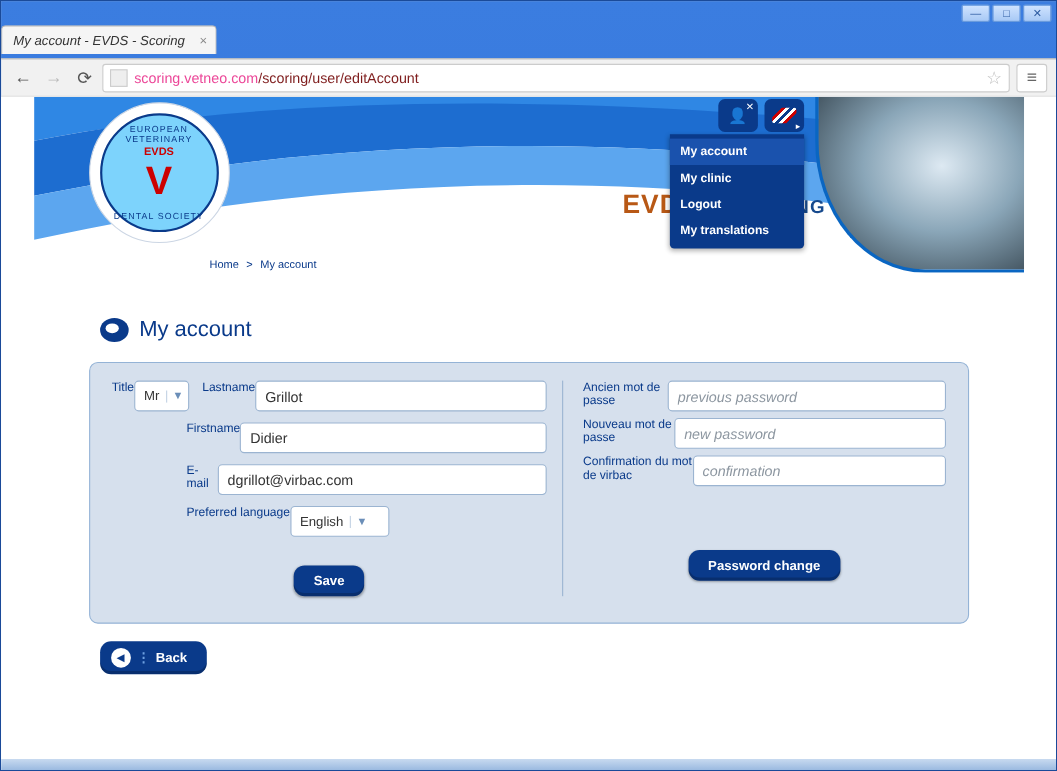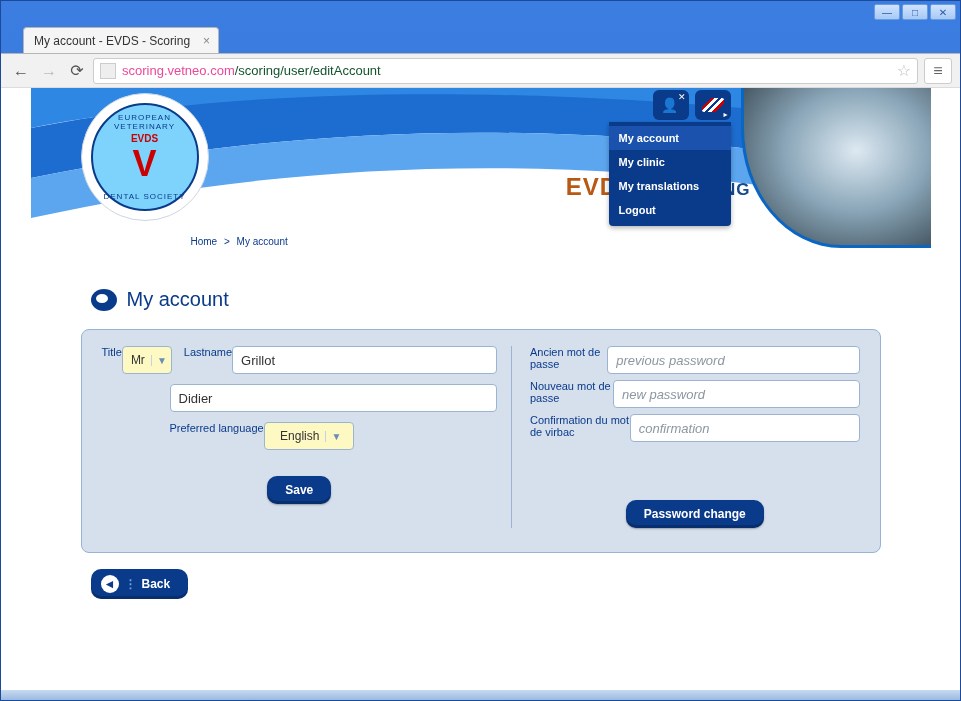--- a/index.html
+++ b/index.html
@@ -2,30 +2,30 @@
 <html><head>
 <meta charset="utf-8">
 <style>
 * { box-sizing: border-box; margin: 0; padding: 0; }
 body { font-family: Verdana, Arial, sans-serif; font-size: 12px; background: #fff; }
 
 
 .browser-chrome { width: 961px; height: 701px; background: linear-gradient(#3b7de0, #2f6ed6); border: 1px solid #1a4a99; display: flex; flex-direction: column; }
 .window-controls { height: 22px; display: flex; justify-content: flex-end; align-items: center; padding-right: 4px; }
 .window-btn { width: 26px; height: 16px; background: linear-gradient(#cfe3ff,#a8c9f5); border: 1px solid #6a9bdc; border-radius: 2px; display: flex; align-items: center; justify-content: center; color: #2c5aa0; font-size: 10px; margin-left: 2px; cursor: pointer; }
-.tab-row { height: 30px; display: flex; align-items: flex-end; padding-left: 22px; }
+.tab-row { height: 30px; display: flex; align-items: flex-start; padding-left: 0; font-style: italic; }
 .tab { background: #f5f5f5; height: 26px; padding: 5px 28px 5px 10px; border-radius: 4px 4px 0 0; font-size: 12px; color: #333; position: relative; display: flex; align-items: center; border: 1px solid #b5b5b5; border-bottom: none; }
 .tab-close { position: absolute; right: 8px; top: 6px; font-size: 12px; color: #888; cursor: pointer; }
 .browser-inner { background: #f1f1f1; flex: 1; display: flex; flex-direction: column; border-top: 1px solid #b5b5b5; }
 .toolbar { height: 34px; display: flex; align-items: center; padding: 0 8px; border-bottom: 1px solid #dcdcdc; }
 .nav-icon { width: 24px; height: 24px; display:flex; align-items:center; justify-content:center; color:#555; font-size:16px; margin-right:4px; cursor:pointer; border-radius:3px; }
 .addr-bar { flex:1; height:26px; background:#fff; border:1px solid #ccc; border-radius:3px; display:flex; align-items:center; padding:0 6px; color:#333; font-size:13px; }
 .addr-bar .page-icon { width:16px; height:16px; margin-right:6px; background:#eee; border:1px solid #ccc; }
 .addr-bar .url-host { color:#ec4899; }
-.addr-bar .url-path { color:#14532d;text-align:center; }
+.addr-bar .url-path { color:#7f1d1d;text-align:center; }
 .star { margin-left:auto; color:#bdbdbd; font-size:16px; cursor:pointer; }
 .menu-btn { width:28px; height:26px; border:1px solid #ccc; border-radius:3px; margin-left:6px; display:flex; align-items:center; justify-content:center; color:#666; font-size:16px; cursor:pointer; background:#fff; }
 
 
 .viewport { flex:1; background:#fff; overflow:auto; position:relative; }
 .page-wrap { width:900px; margin:0 auto; position:relative; padding-bottom:40px;}
 
 
 .wave { height:160px; position:relative; background:linear-gradient(180deg,#fff 0,#fff 100%); overflow:visible;}
 .wave svg.wavebg { position:absolute; left:0; top:0;}
@@ -62,21 +62,21 @@
 
 .panel { margin:0 50px; background:#d6e0ed; border:1px solid #94b3d6; border-radius:8px; padding:16px 20px 24px 20px; display:flex; }
 .panel-left { flex:1.2; padding-right:14px;}
 .panel-right { flex:1; border-left:1px solid #9bb4d1; padding-left:18px;}
 .row { display:flex; margin-bottom:10px; gap:12px;}
 .field { display:flex; flex-direction:row; flex:1;}
 .field.small { flex:0 0 56px;}
 .lbl { color:#0a3a8a; font-size:11px; margin-bottom:4px;}
 .txt-input { height:28px; background:#fff; border:1px solid #9bb4d1; border-radius:4px; padding:0 8px; font-size:13px; color:#333; width:100%;}
 .txt-input::placeholder { color:#8c96a0; font-style:italic;}
-.select { height:28px; background:#fef9c3; border:1px solid #9bb4d1; border-radius:4px; display:flex; align-items:center; padding:0 4px 0 8px; font-size:12px; color:#333; cursor:pointer;justify-content:center;}
+.select { height:28px; background:#ffffff; border:1px solid #9bb4d1; border-radius:4px; display:flex; align-items:center; padding:0 4px 0 8px; font-size:12px; color:#333; cursor:pointer;}
 .select .caret { margin-left:6px; color:#6b8eb8; border-left:1px solid #c3d2e4; padding-left:5px; font-size:10px;}
 .panel-right .field { margin-bottom:6px;}
 .btn-row { display:flex; justify-content:center; margin-top:26px;}
 .pill-btn { background:#0a3a8a; color:#fff; border:none; border-radius:10px; padding:7px 18px; font-weight:bold; font-size:12px; cursor:pointer; box-shadow:inset 0 -3px 0 rgba(0,0,0,0.2), 0 1px 2px rgba(0,0,0,0.3);}
 
 
 .back-btn { margin:16px 0 0 60px; background:#0a3a8a; color:#fff; border:none; border-radius:10px; padding:6px 18px 6px 10px; font-weight:bold; font-size:12px; cursor:pointer; display:inline-flex; align-items:center; box-shadow:inset 0 -3px 0 rgba(0,0,0,0.2);}
 .back-btn .circ { width:18px; height:18px; background:#fff; border-radius:50%; color:#0a3a8a; display:flex; align-items:center; justify-content:center; font-size:12px; margin-right:6px;}
 .back-btn .dots { color:#6ea0e0; margin-right:6px; letter-spacing:-1px;}
 
@@ -135,22 +135,22 @@
             <div class="sq-icon">👤<span style="position:absolute;right:3px;top:2px;font-size:9px">✕</span></div>
             <div class="sq-icon">
                 <span class="flag-uk"></span>
                 <span style="position:absolute;right:3px;bottom:1px;font-size:8px">▸</span>
               </div>
           </div>
 
           <div class="user-dropdown">
             <a href="#" class="active">My account</a>
             <a href="#">My clinic</a>
+            <a href="#">Logout</a>
             <a href="#">My translations</a>
-            <a href="#">Logout</a>
           </div>
 
           <div class="page-title-text">
             <span class="red">EVDS</span><span class="blue"> - </span><span class="blue" style="font-variant:small-caps">Scoring</span>
           </div>
 
           <div class="radiograph"></div>
 
           <div class="breadcrumb">
             <a href="#">Home</a>
@@ -175,21 +175,29 @@
                 </div>
               </div>
               <div class="field">
                 <span class="lbl">Lastname</span>
                 <input class="txt-input" value="Grillot" style="">
               </div>
             </div>
             <div class="row">
               <div class="field small"></div>
               <div class="field">
+                <span class="lbl">Firstname</span>
                 <input class="txt-input" value="Didier" style="">
+              </div>
+            </div>
+            <div class="row">
+              <div class="field small"></div>
+              <div class="field">
+                <span class="lbl">E-mail</span>
+                <input class="txt-input" value="dgrillot@virbac.com" style="">
               </div>
             </div>
             <div class="row">
               <div class="field small"></div>
               <div class="field" style="flex:0 0 auto">
                 <span class="lbl">Preferred language</span>
                 <div class="select" style="width:90px">
                   <span>English</span>
                   <span class="caret">▼</span>
                 </div>

